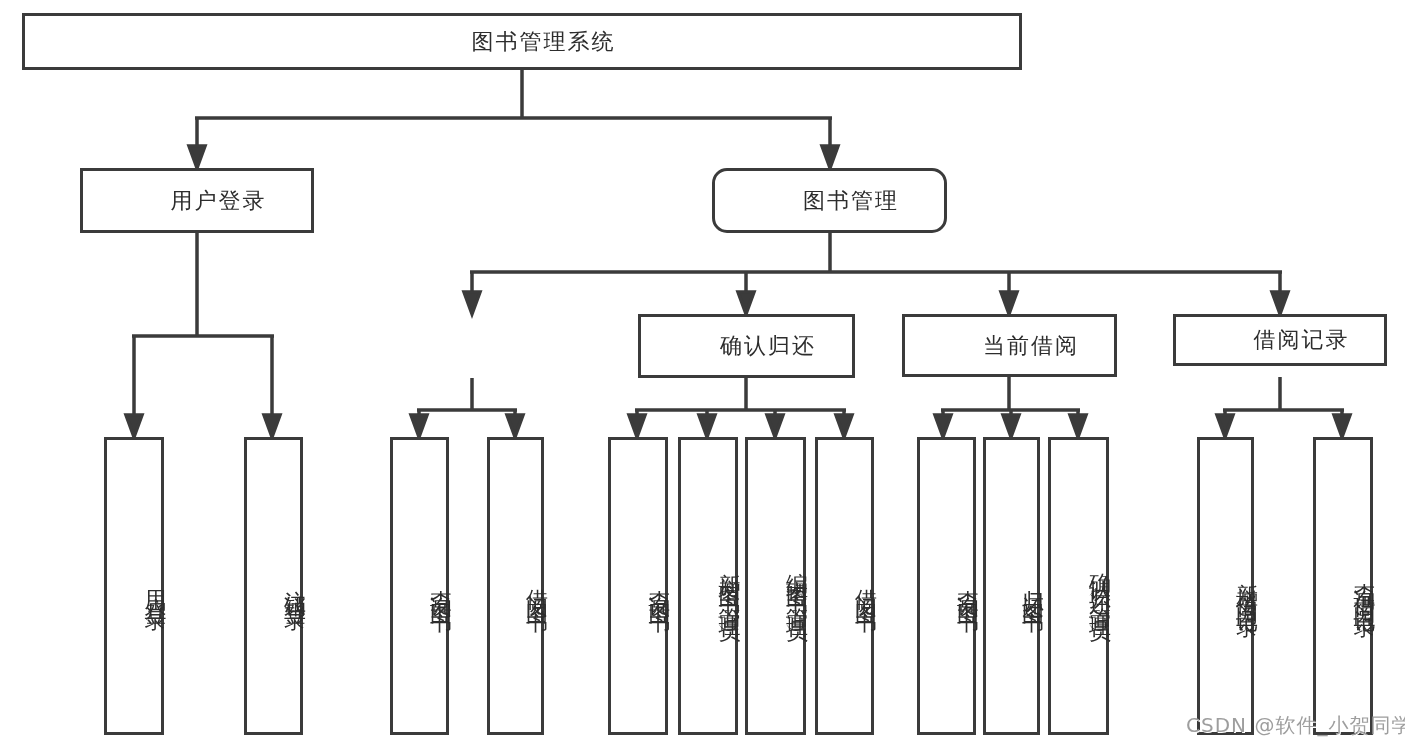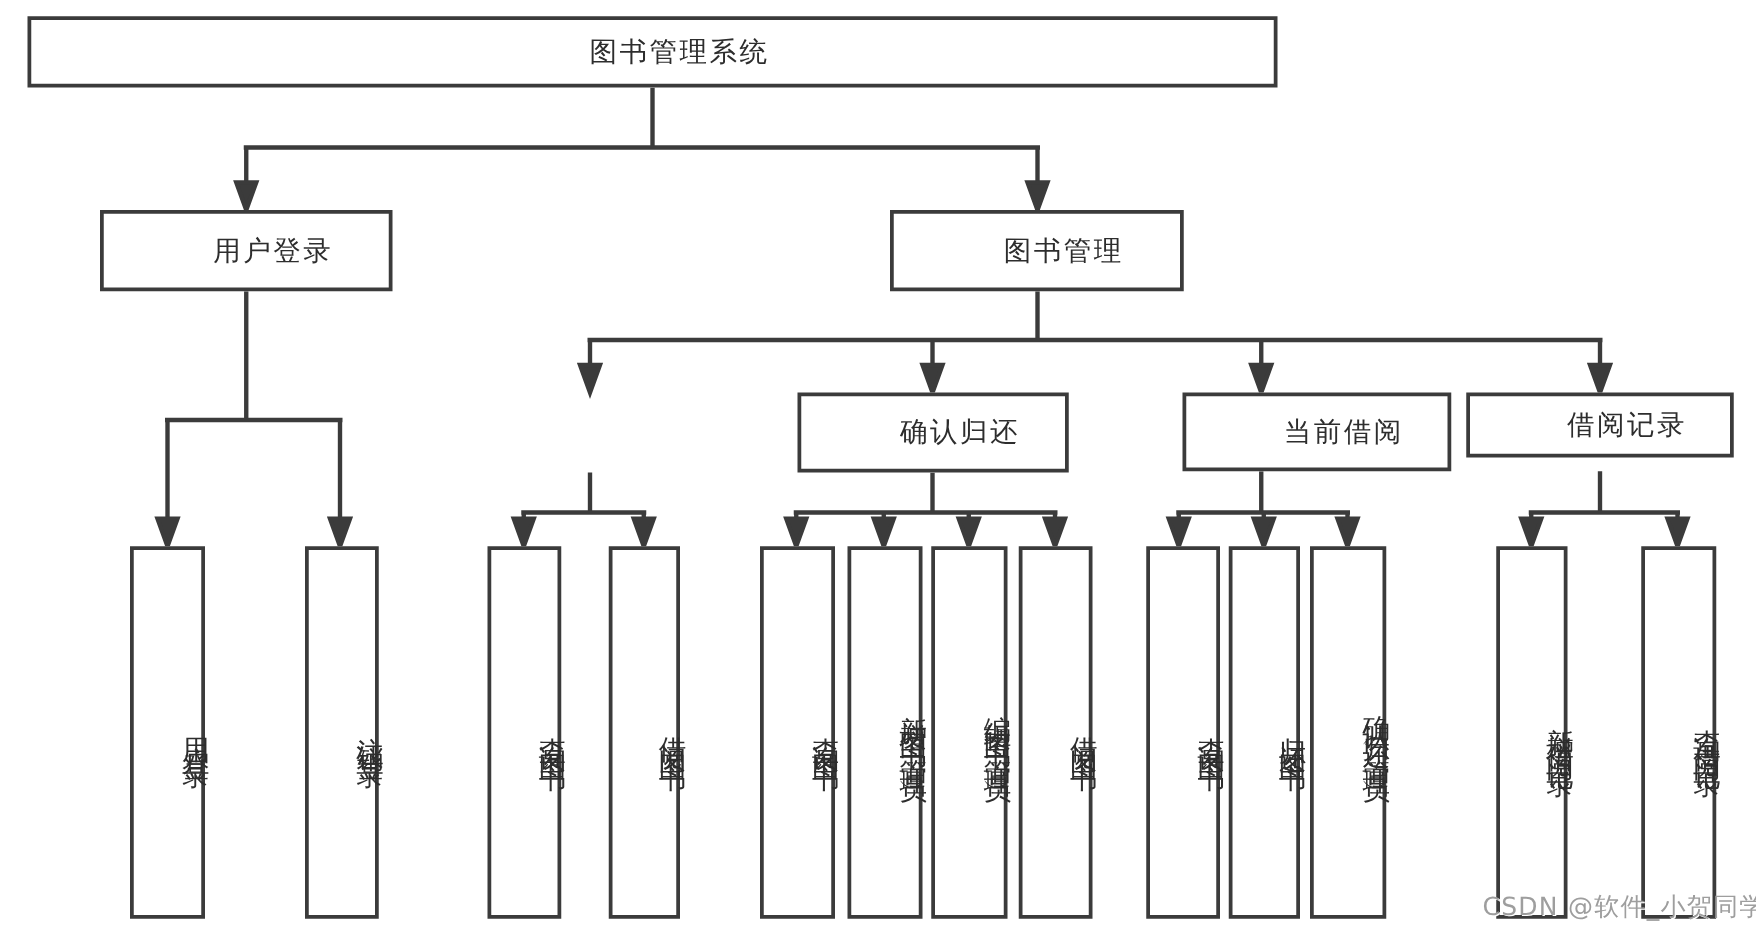--- a/index.html
+++ b/index.html
@@ -118,28 +118,28 @@
     </g>
   </svg>
 
   <div class="node root-node" style="left:22px;top:13px;width:1000px;height:57px;">
     <span class="lbl">图书管理系统</span>
   </div>
 
   <div class="node h-node" style="left:80px;top:168px;width:234px;height:65px;">
     <span class="lbl">用户登录</span>
   </div>
-  <div class="node h-node" style="left:712px;top:168px;width:235px;height:65px;">
+  <div class="node h-node" style="left:712px;top:168px;width:235px;height:65px;border-radius:15px;">
     <span class="lbl">图书管理</span>
   </div>
 
   <div class="node h-node" style="left:638px;top:314px;width:217px;height:64px;">
     <span class="lbl">确认归还</span>
   </div>
-  <div class="node h-node" style="left:902px;top:314px;width:215px;height:63px;margin-left:44px;">
+  <div class="node h-node" style="left:902px;top:314px;width:215px;height:63px;">
     <span class="lbl">当前借阅</span>
   </div>
   <div class="node h-node" style="left:1173px;top:314px;width:214px;height:52px;">
     <span class="lbl">借阅记录</span>
   </div>
 
   <div class="node v-node" style="left:104px;top:437px;width:60px;height:298px;">
     <span class="lbl">用户登录</span>
   </div>
   <div class="node v-node" style="left:244px;top:437px;width:59px;height:298px;">

